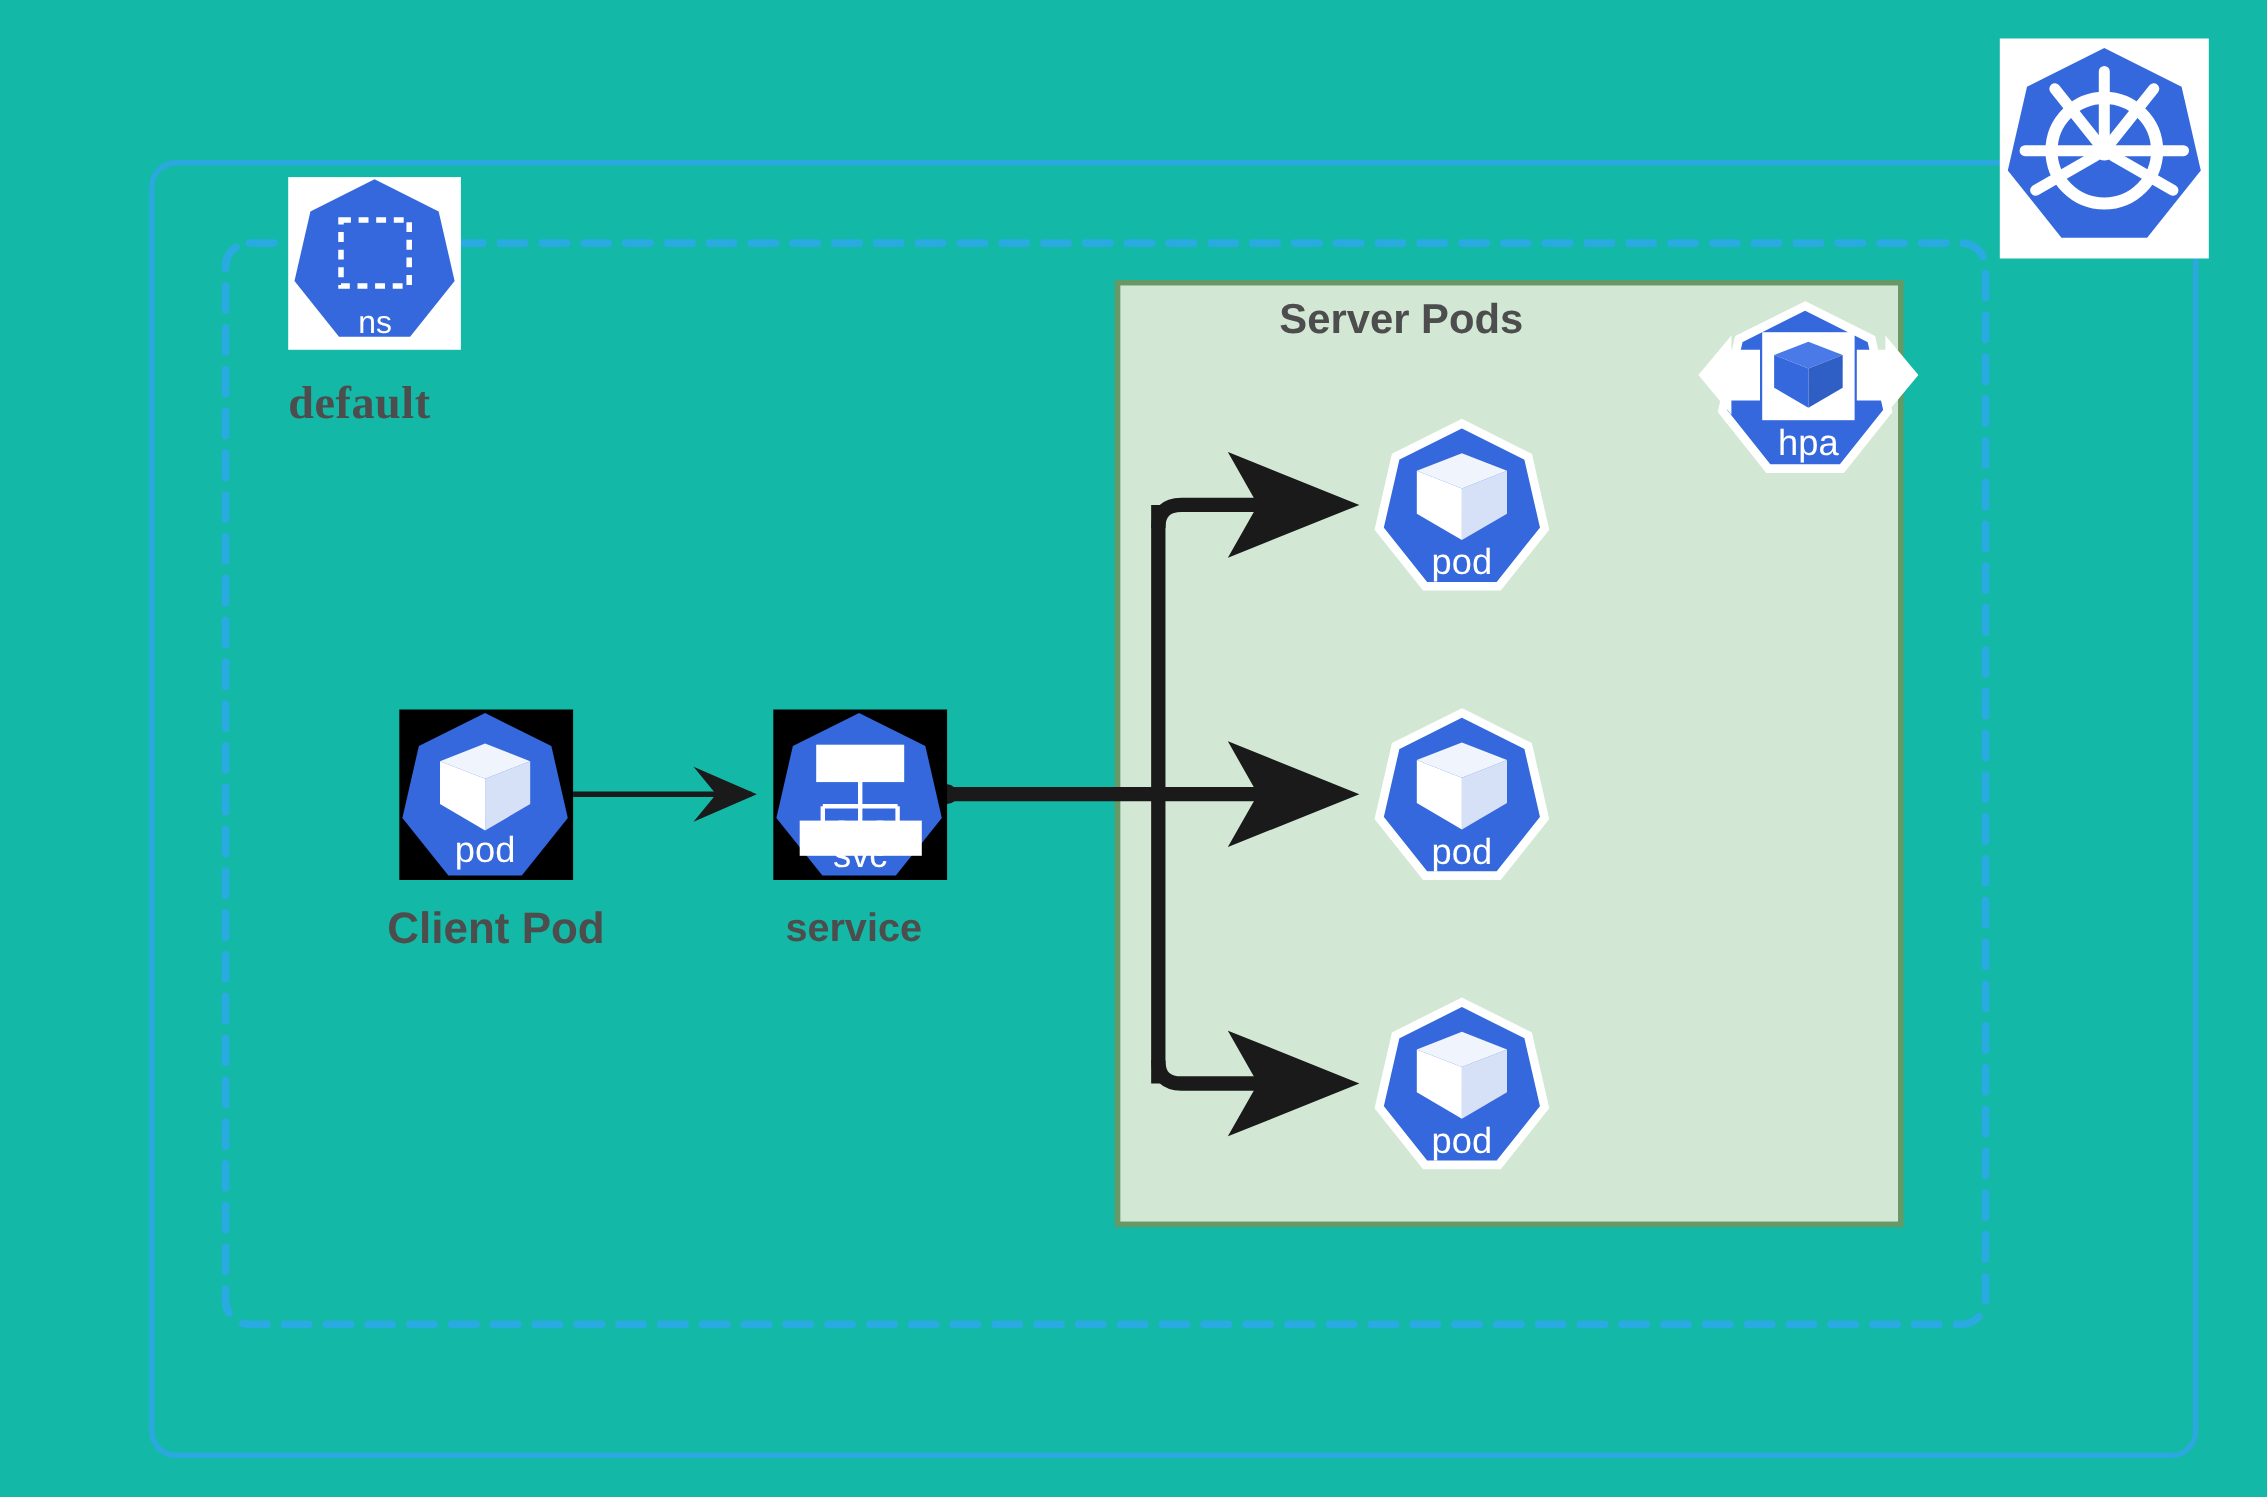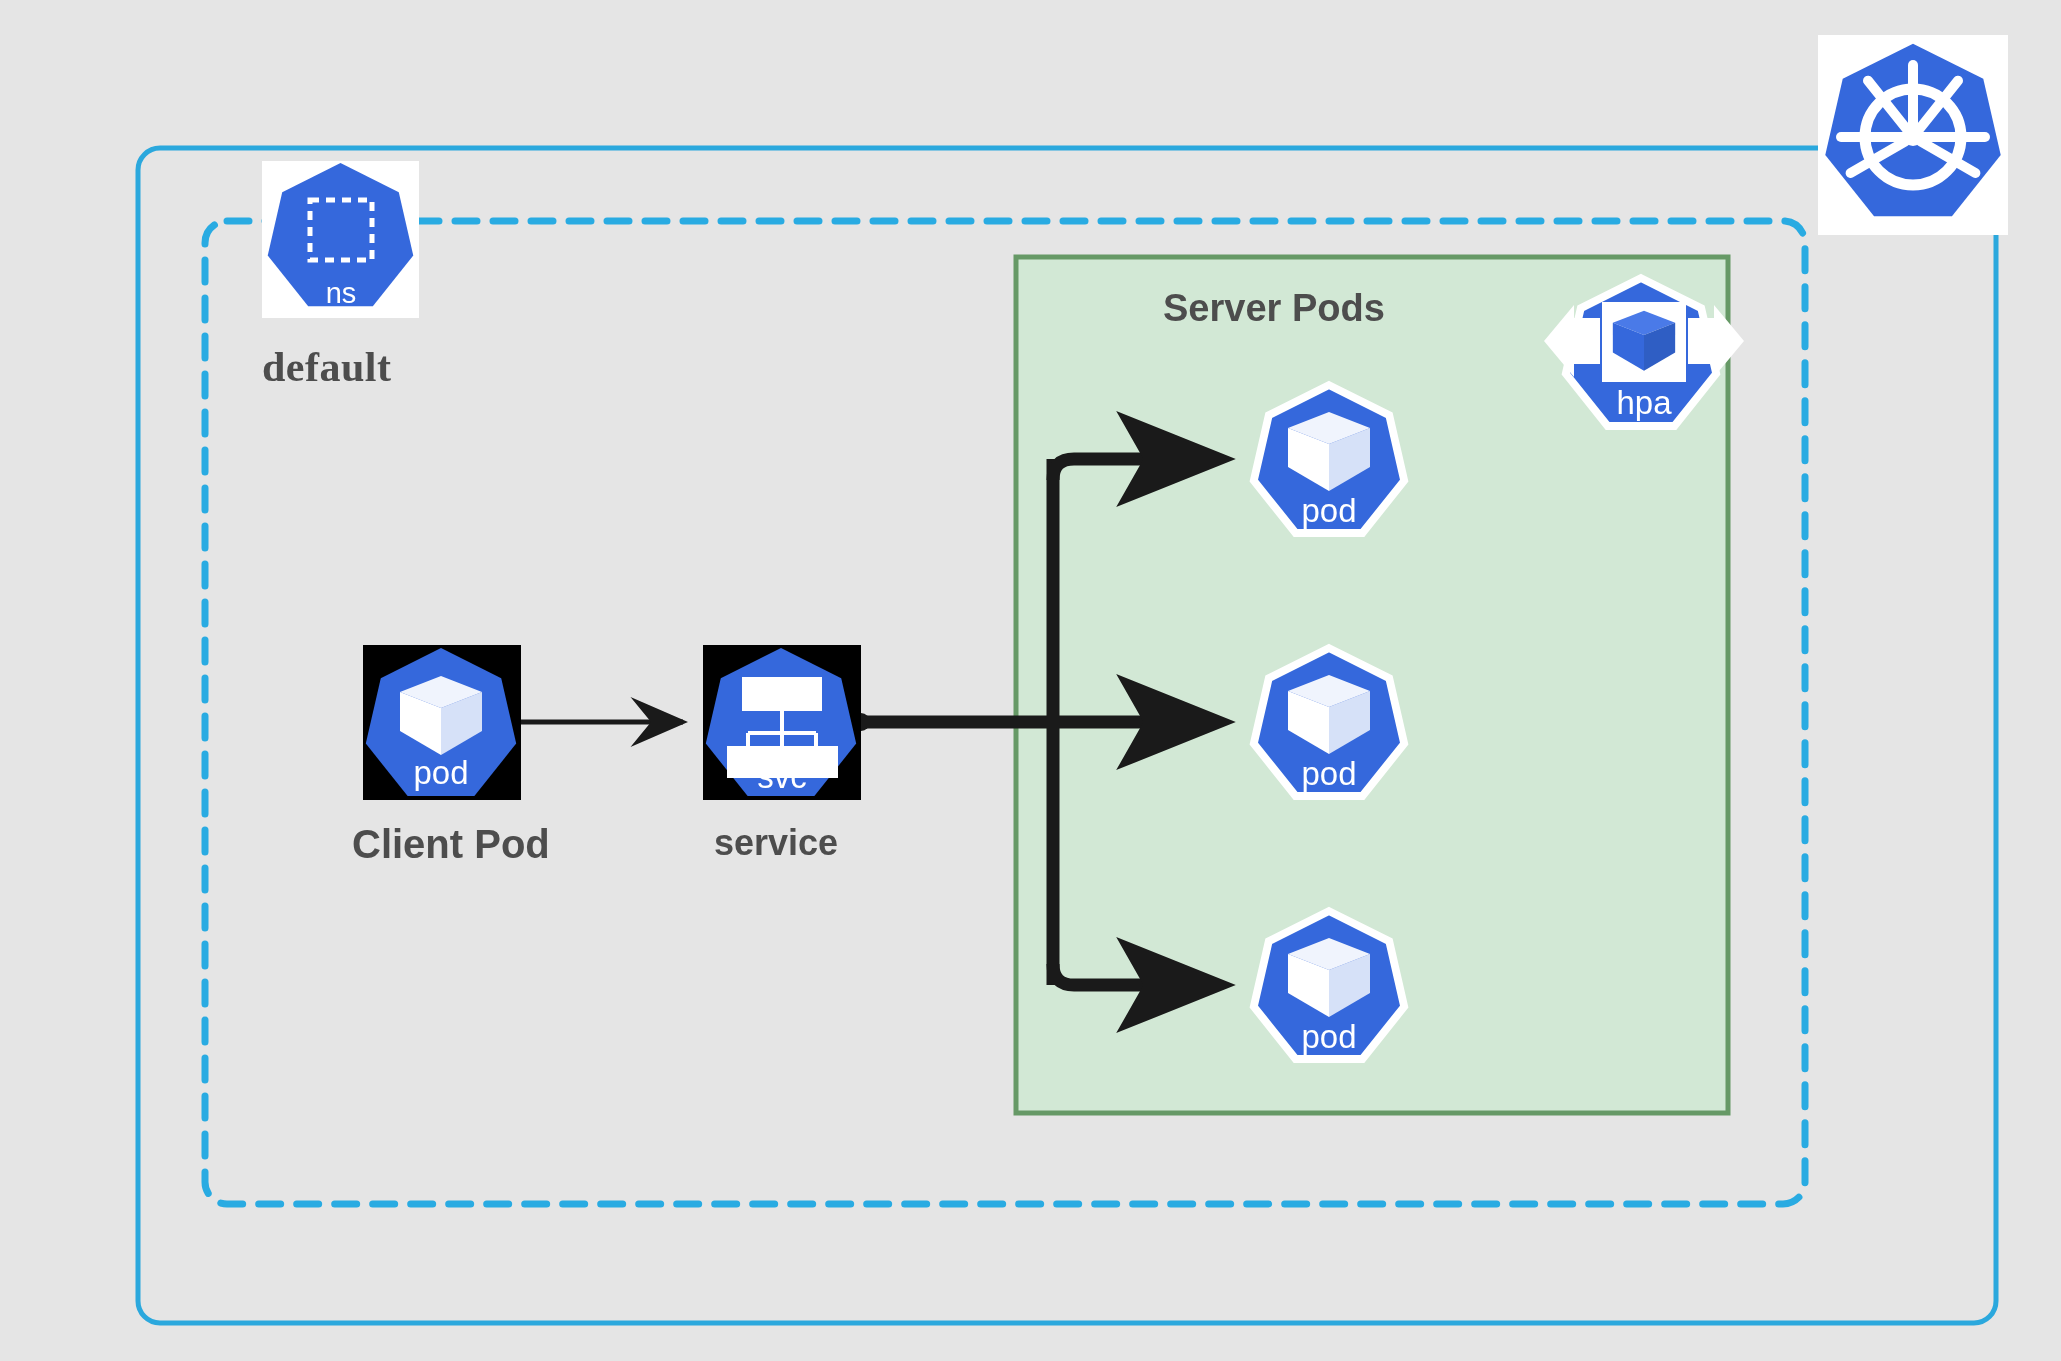--- a/index.html
+++ b/index.html
@@ -1,24 +1,24 @@
 <!DOCTYPE html>
 <html><head>
 <meta charset="utf-8">
 <style>
   html,body{margin:0;padding:0;background:#000;}
   body{width:2061px;height:1361px;overflow:hidden;
        font-family:"Liberation Sans","DejaVu Sans",sans-serif;}
-  #stage{position:relative;width:2061px;height:1361px;background:#e5e5e5;}
+  #stage{position:relative;width:2061px;height:1361px;background:#14b8a6;}
   #stage svg{position:absolute;left:0;top:0;width:2061px;height:1361px;}
   .lbl{position:absolute;color:#4d4d4d;white-space:nowrap;}
   #lbl-default{left:262px;top:343px;font-size:42px;font-weight:bold;letter-spacing:.5px;font-family:Liberation Serif, serif;}
   #lbl-client{left:352px;top:822px;font-size:40px;font-weight:bold;}
   #lbl-service{left:714px;top:822px;font-size:36px;font-weight:bold;}
-  #lbl-serverpods{left:1163px;top:287px;font-size:38px;font-weight:bold;color:#4d4d4d;text-align:center;}
+  #lbl-serverpods{left:1163px;top:270px;font-size:38px;font-weight:bold;color:#4d4d4d;text-align:center;}
 </style>
 </head>
 <body>
 
 <div id="stage">
 
   <svg viewBox="0 0 2061 1361" xmlns="http://www.w3.org/2000/svg">
     <defs>
 
       <symbol id="hept" viewBox="0 0 100 100">

